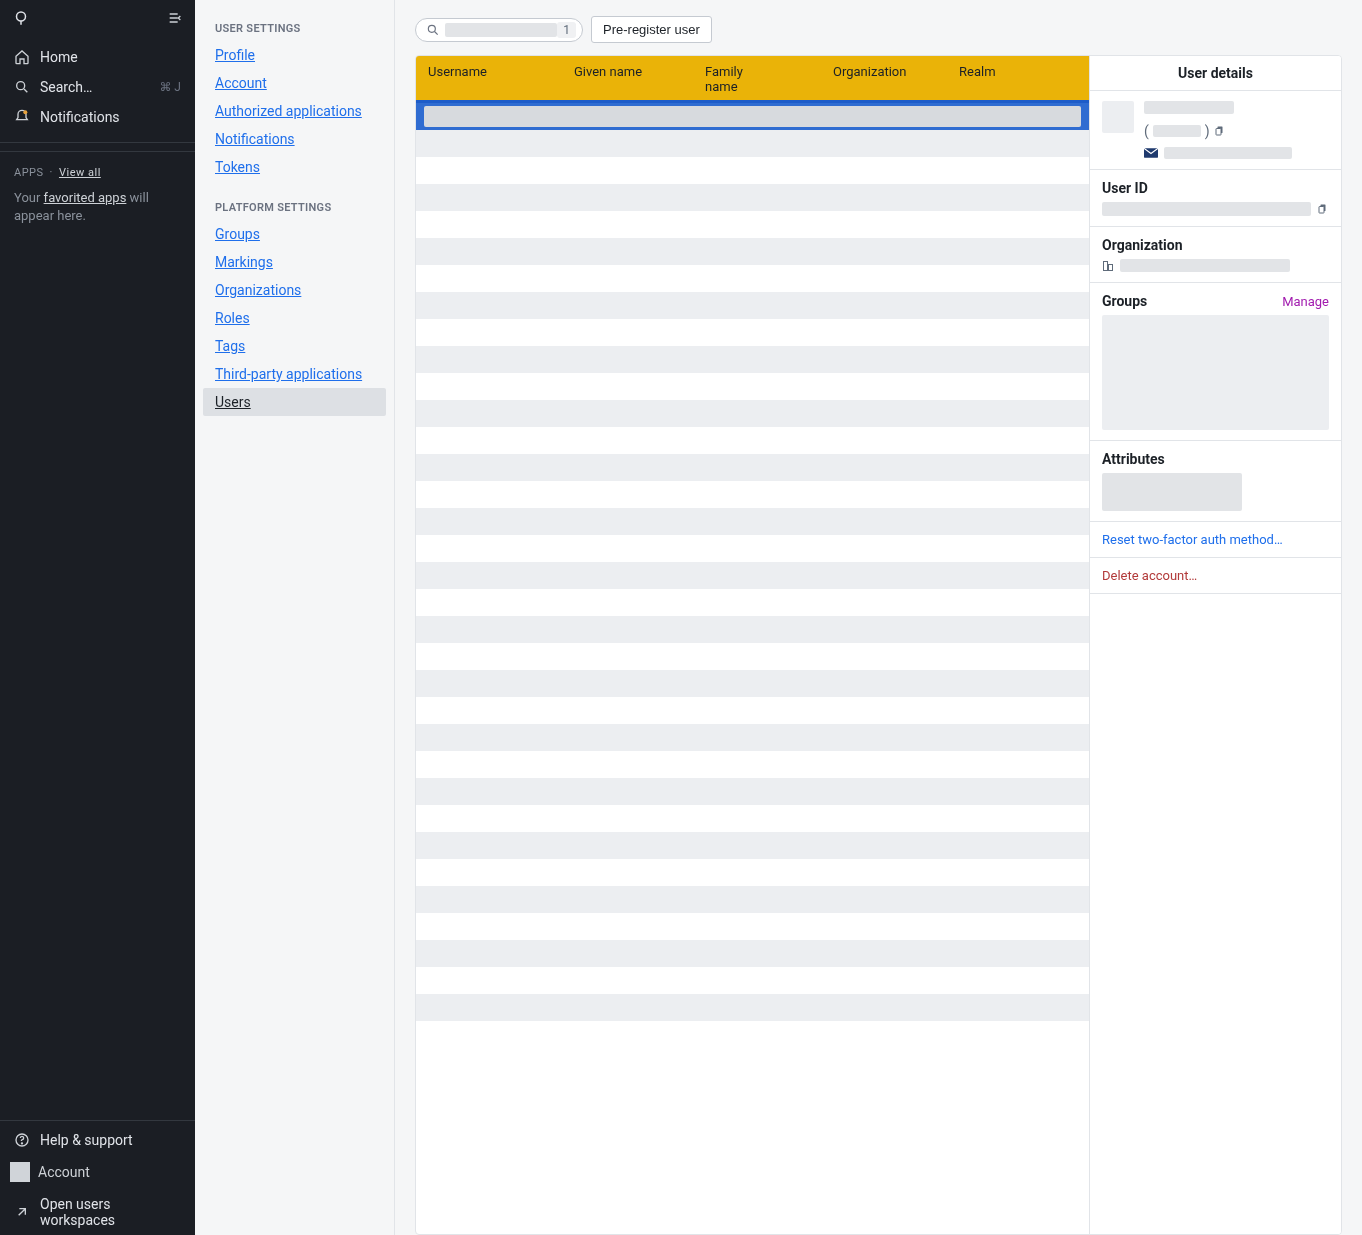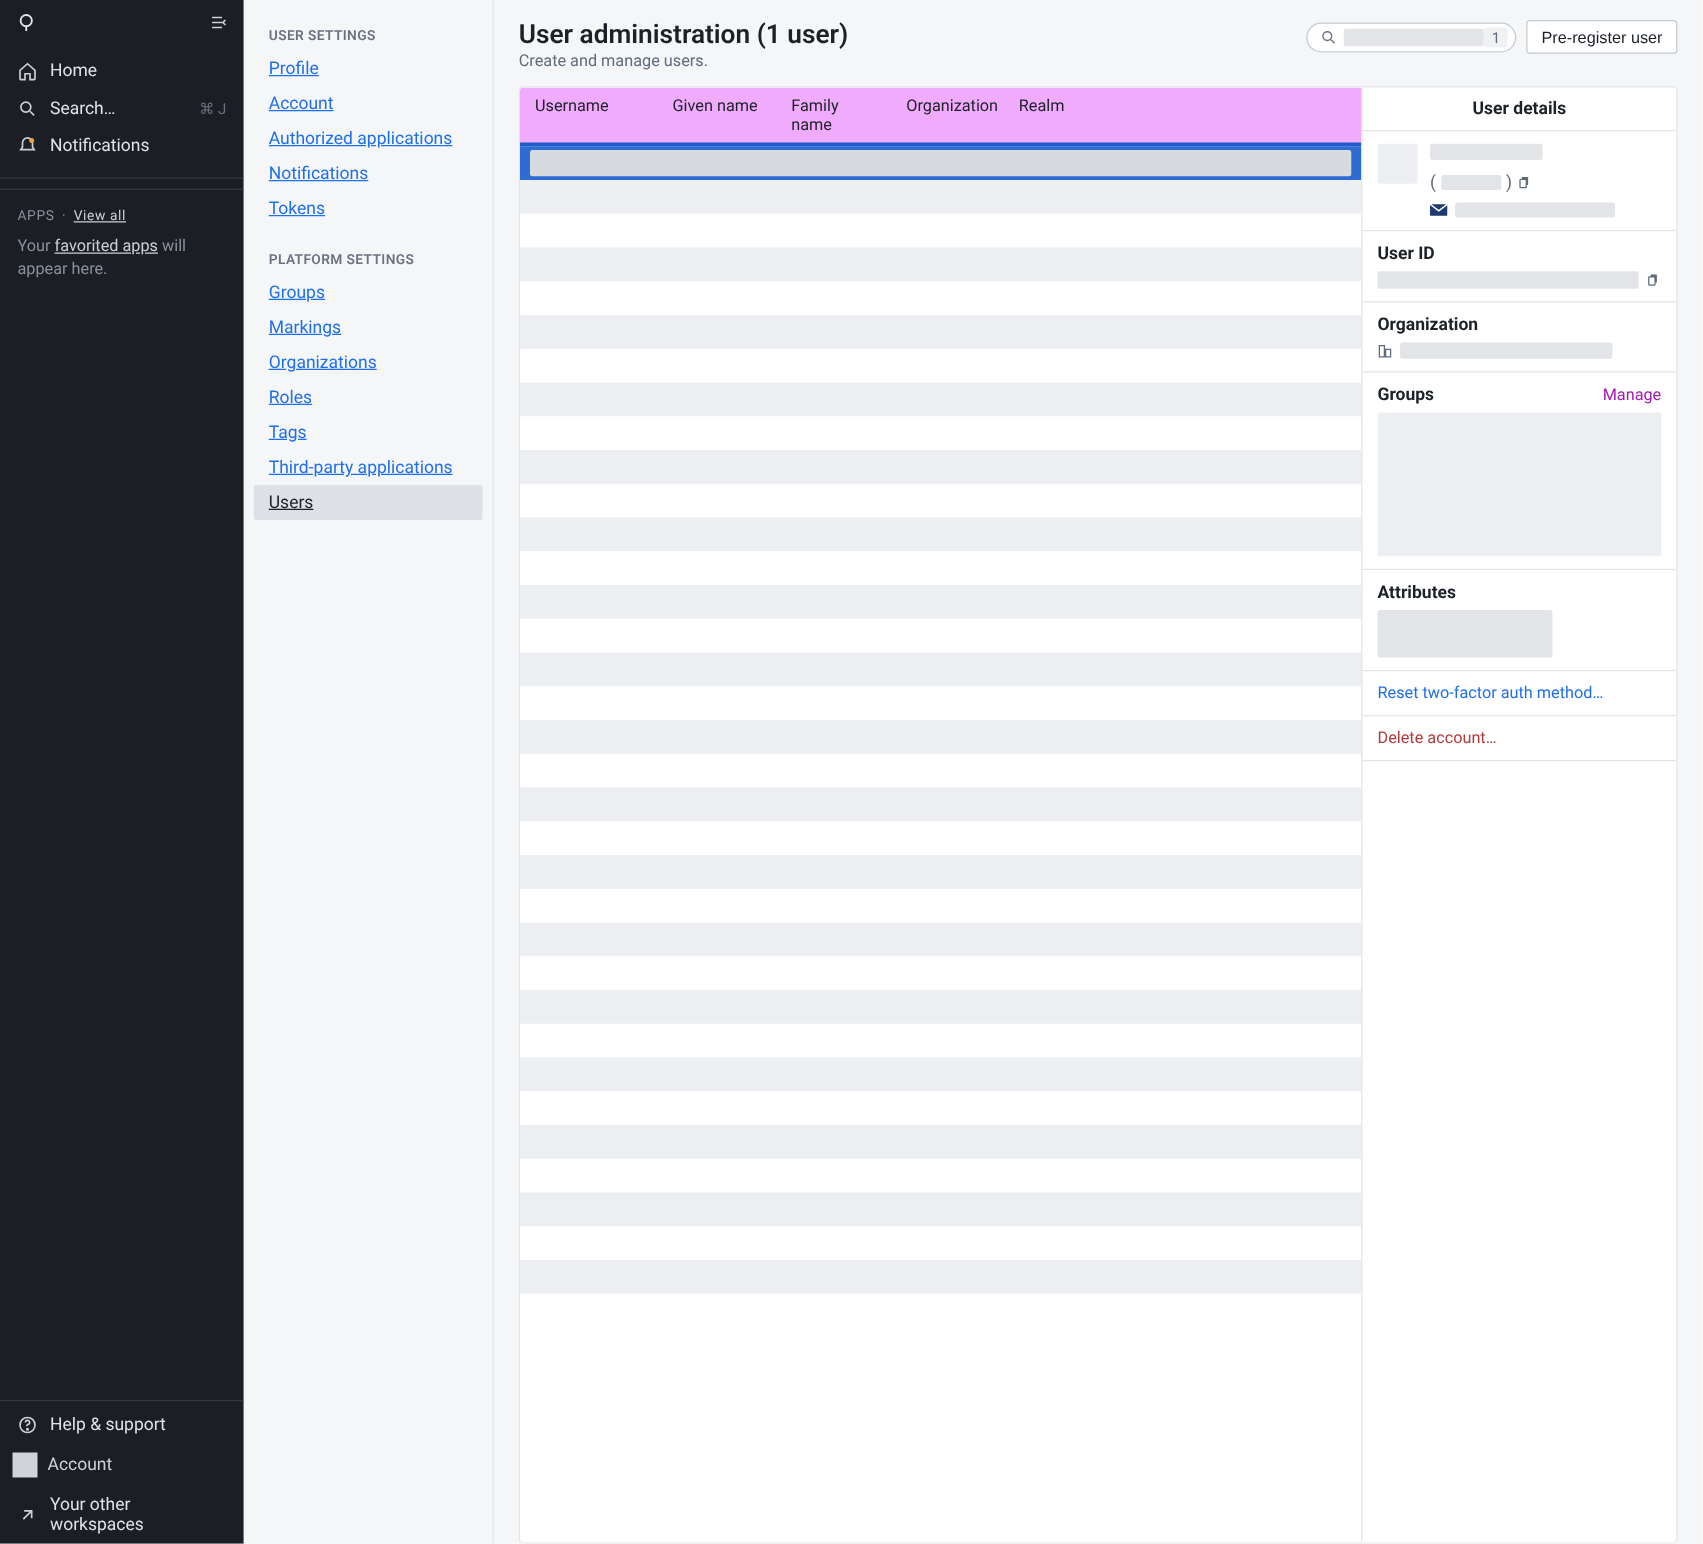--- a/index.html
+++ b/index.html
@@ -39,21 +39,21 @@
 .search-box { display: flex; align-items: center; background: #fff; border: 1px solid #c5cad1; border-radius: 14px; padding: 3px 6px 3px 10px; width: 168px; }
 .search-box svg { width: 14px; height: 14px; color: #6b7280; margin-right: 5px; }
 .search-box input { border: none; outline: none; flex: 1; font-size: 13px; background: transparent; width: 90px; }
 .search-count { background: #f0f1f3; border-radius: 3px; padding: 1px 6px; font-size: 12px; color: #5f6b7a; }
 .btn { background: #fff; border: 1px solid #c5cad1; border-radius: 3px; padding: 5px 11px; font-size: 13px; cursor: pointer; color: #1c2127; }
 
 .content-row { display: flex; flex: 1; border: 1px solid #e1e4e8; border-radius: 4px; overflow: hidden; background: #fff; }
 
 
 .table-area { flex: 1; overflow: auto; }
-.table-header { display: flex; border-bottom: 1px solid #e1e4e8; background: #f0abfc; position: sticky; top: 0; }
+.table-header { display: flex; border-bottom: 1px solid #e1e4e8; background: #eab308; position: sticky; top: 0; gap: 36px; }
 .th { padding: 8px 12px; font-size: 13px; color: #1c2127; font-weight: 400; }
 .th-username { width: 110px; }
 .th-given { width: 95px; }
 .th-family { width: 92px; }
 .th-org { width: 90px; }
 .th-realm { flex: 1; }
 .table-body { }
 .tr { height: 27px; }
 .tr.striped { background: #eceef1; }
 .tr.selected { background: #2f6cd1; position: relative; }
@@ -148,21 +148,21 @@
         <span>Help &amp; support</span>
       </div>
       <div class="account-row">
         <div class="account-avatar"></div>
         <span>Account</span>
       </div>
       <div class="nav-item">
         <svg class="nav-icon" viewBox="0 0 24 24" fill="none" stroke="#cdd1d6" stroke-width="2">
             <path d="M7 17L17 7M8 7h9v9"></path>
           </svg>
-        <span>Your other workspaces</span>
+        <span>Open users workspaces</span>
       </div>
     </div>
   </div>
 
   <div class="sidebar-settings">
     <div class="settings-group-label">USER SETTINGS</div>
     <div class="settings-item">Profile</div>
     <div class="settings-item">Account</div>
     <div class="settings-item">Authorized applications</div>
     <div class="settings-item">Notifications</div>
@@ -173,24 +173,20 @@
     <div class="settings-item">Markings</div>
     <div class="settings-item">Organizations</div>
     <div class="settings-item">Roles</div>
     <div class="settings-item">Tags</div>
     <div class="settings-item">Third-party applications</div>
     <div class="settings-item active">Users</div>
   </div>
 
   <div class="main">
     <div class="main-header">
-      <div>
-        <div class="main-title">User administration (1 user)</div>
-        <div class="main-subtitle">Create and manage users.</div>
-      </div>
       <div class="main-actions">
         <div class="search-box">
           <svg viewBox="0 0 24 24" fill="none" stroke="currentColor" stroke-width="2">
               <circle cx="10" cy="10" r="6"></circle>
               <path d="M20 20l-5-5"></path>
             </svg>
           <input type="text" style="background: rgb(226, 228, 231); border-radius: 2px; height: 14px;" value="">
           <span class="search-count">1</span>
         </div>
         <button class="btn">Pre-register user</button>

